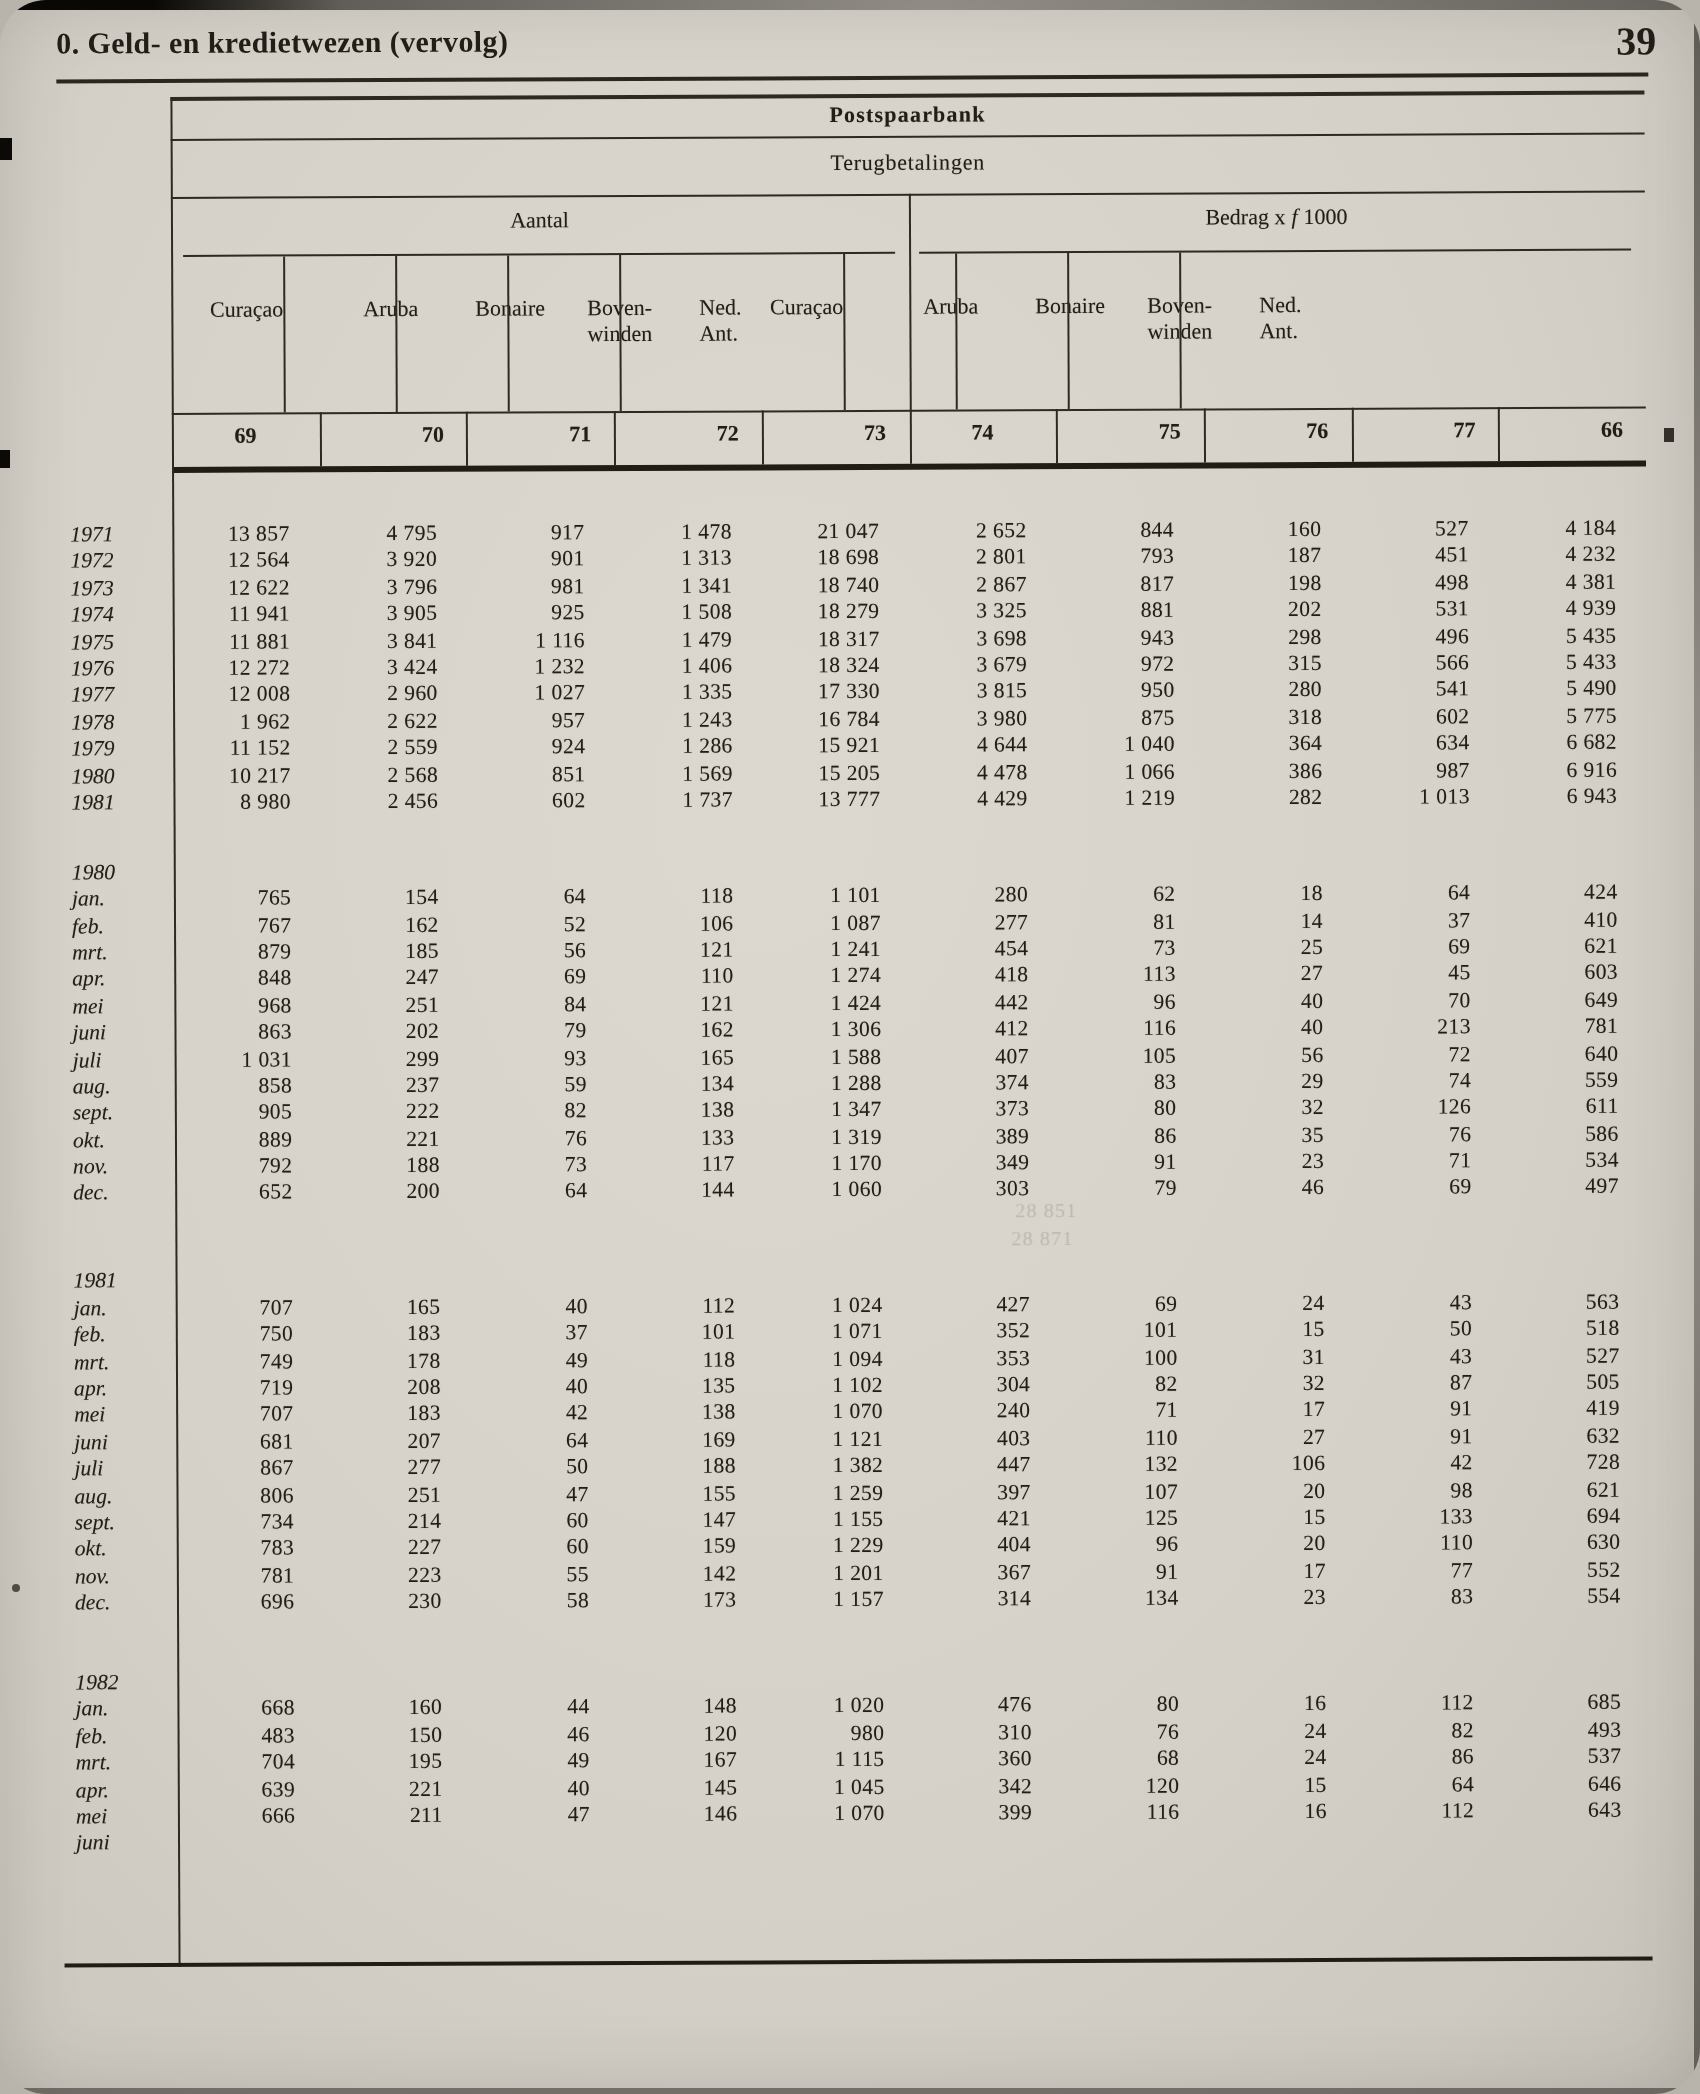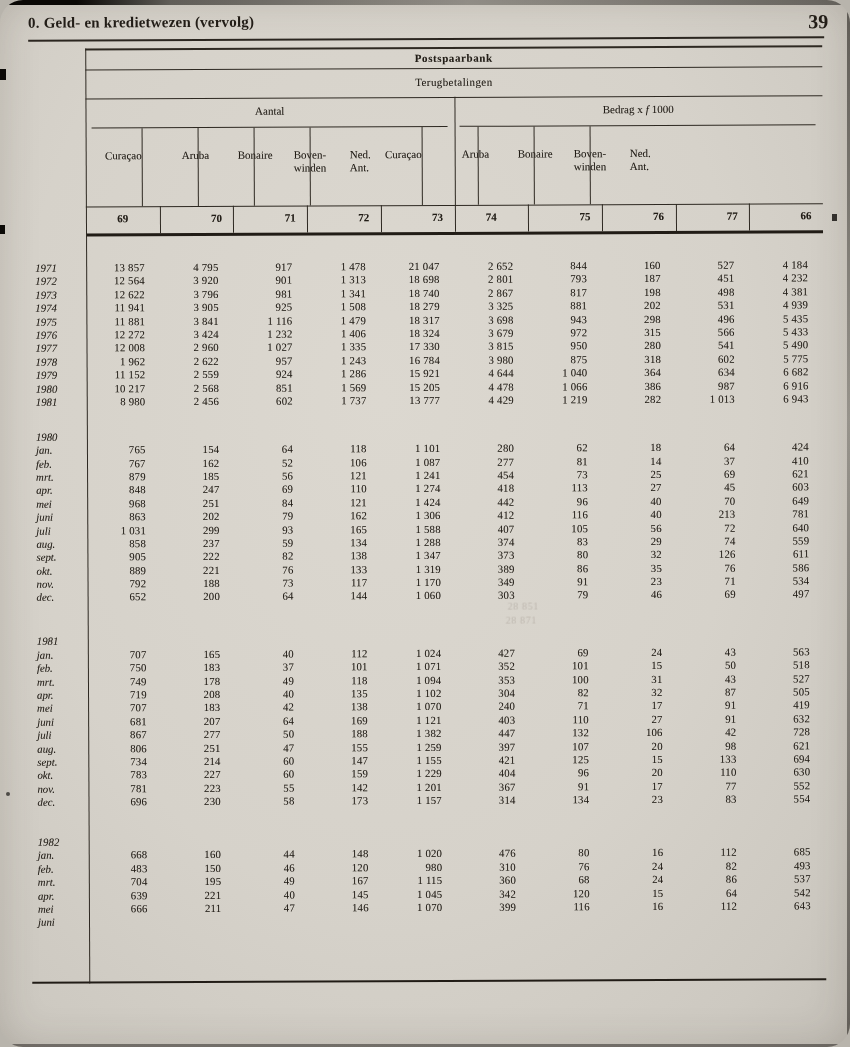--- a/index.html
+++ b/index.html
@@ -627,21 +627,21 @@
               <div class="stub">apr.</div>
               <div class="num">639</div>
               <div class="num">221</div>
               <div class="num">40</div>
               <div class="num">145</div>
               <div class="num">1 045</div>
               <div class="num">342</div>
               <div class="num">120</div>
               <div class="num">15</div>
               <div class="num">64</div>
-              <div class="num">542</div>
+              <div class="num">646</div>
             </div>
             <div class="trow">
               <div class="stub">mei</div>
               <div class="num">666</div>
               <div class="num">211</div>
               <div class="num">47</div>
               <div class="num">146</div>
               <div class="num">1 070</div>
               <div class="num">399</div>
               <div class="num">116</div>

